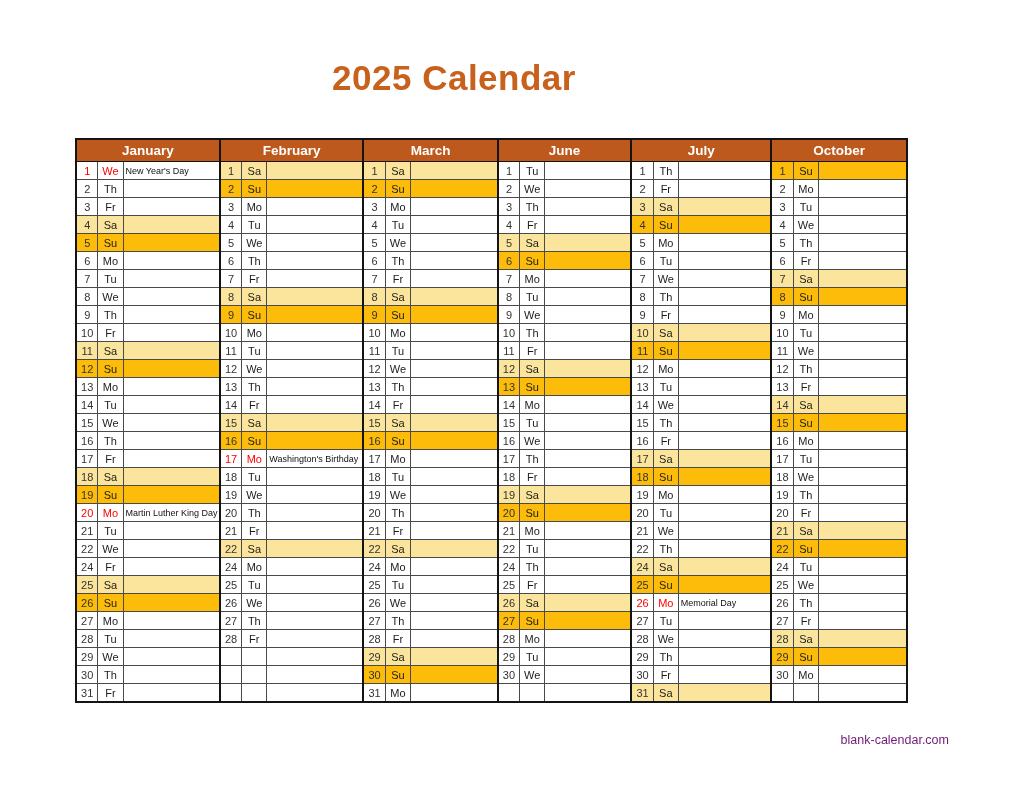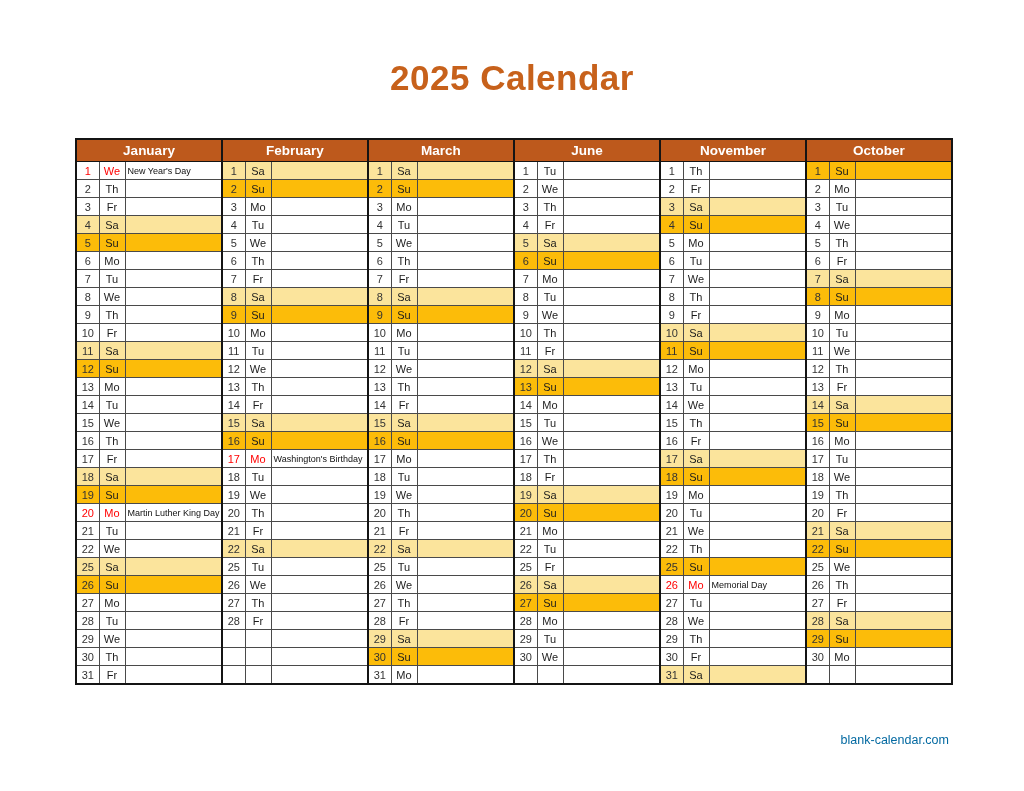--- a/index.html
+++ b/index.html
@@ -12,21 +12,21 @@
     --grid: #4a4a4a;
     --grid-strong: #141414;
   }
   html, body {
     margin: 0; padding: 0;
     width: 1024px; height: 791px;
     background: #ffffff;
     overflow: hidden;
     font-family: "Liberation Sans", sans-serif;
   }
-  .page { position: relative; width: 1024px; height: 791px; }
+  .page { position: relative; width: 908px; height: 791px; }
   .title {
     position: absolute; top: 58px; left: 0; width: 100%;
     margin: 0; text-align: center;
     font-size: 35px; font-weight: bold; letter-spacing: 0.5px;
     color: var(--title-color);
   }
   .cal-wrap { position: absolute; left: 75px; top: 138px; border-radius: 13px; }
   table.calendar {
     border-collapse: collapse;
     table-layout: fixed;
@@ -54,21 +54,21 @@
   td.num  { text-align: center; color: #333333; }
   td.wd   { text-align: center; }
   td.note { font-size: 9px; padding-left: 2px; color: #111111; }
   td.sat  { background: var(--sat); }
   td.sun  { background: var(--sun); }
   td.hol  { color: var(--holiday); }
   td.m-start { border-left: 2px solid var(--grid-strong); }
   .footer {
     position: absolute; left: 75px; top: 733px; width: 874px;
     text-align: right;
-    font-size: 12.5px; color: #0369a1;
+    font-size: 12.5px; color: #701a75;
   }
 </style>
 </head>
 <body>
 
 <div class="page">
   <h1 class="title">2025 Calendar</h1>
 
   <div class="cal-wrap">
     <table class="calendar">
@@ -91,21 +91,21 @@
           <col class="c-num">
           <col class="c-wd">
           <col class="c-note">
         </colgroup>
       <thead id="cal-head">
           <tr>
             <th class="month-h" colspan="3">January</th>
             <th class="month-h" colspan="3">February</th>
             <th class="month-h" colspan="3">March</th>
             <th class="month-h" colspan="3">June</th>
-            <th class="month-h" colspan="3">November</th>
+            <th class="month-h" colspan="3">July</th>
             <th class="month-h" colspan="3">October</th>
           </tr>
         </thead>
       <tbody id="cal-body">
           <tr>
             <td class="num m-start hol">1</td>
             <td class="wd hol">We</td>
             <td class="note">New Year's Day</td>
             <td class="num m-start sat">1</td>
             <td class="wd sat">Sa</td>
@@ -535,20 +535,40 @@
             <td class="note sat"></td>
             <td class="num m-start">22</td>
             <td class="wd">Tu</td>
             <td class="note"></td>
             <td class="num m-start">22</td>
             <td class="wd">Th</td>
             <td class="note"></td>
             <td class="num m-start sun">22</td>
             <td class="wd sun">Su</td>
             <td class="note sun"></td>
+          </tr>
+          <tr>
+            <td class="num m-start">24</td>
+            <td class="wd">Fr</td>
+            <td class="note"></td>
+            <td class="num m-start">24</td>
+            <td class="wd">Mo</td>
+            <td class="note"></td>
+            <td class="num m-start">24</td>
+            <td class="wd">Mo</td>
+            <td class="note"></td>
+            <td class="num m-start">24</td>
+            <td class="wd">Th</td>
+            <td class="note"></td>
+            <td class="num m-start sat">24</td>
+            <td class="wd sat">Sa</td>
+            <td class="note sat"></td>
+            <td class="num m-start">24</td>
+            <td class="wd">Tu</td>
+            <td class="note"></td>
           </tr>
           <tr>
             <td class="num m-start sat">25</td>
             <td class="wd sat">Sa</td>
             <td class="note sat"></td>
             <td class="num m-start">25</td>
             <td class="wd">Tu</td>
             <td class="note"></td>
             <td class="num m-start">25</td>
             <td class="wd">Tu</td>

